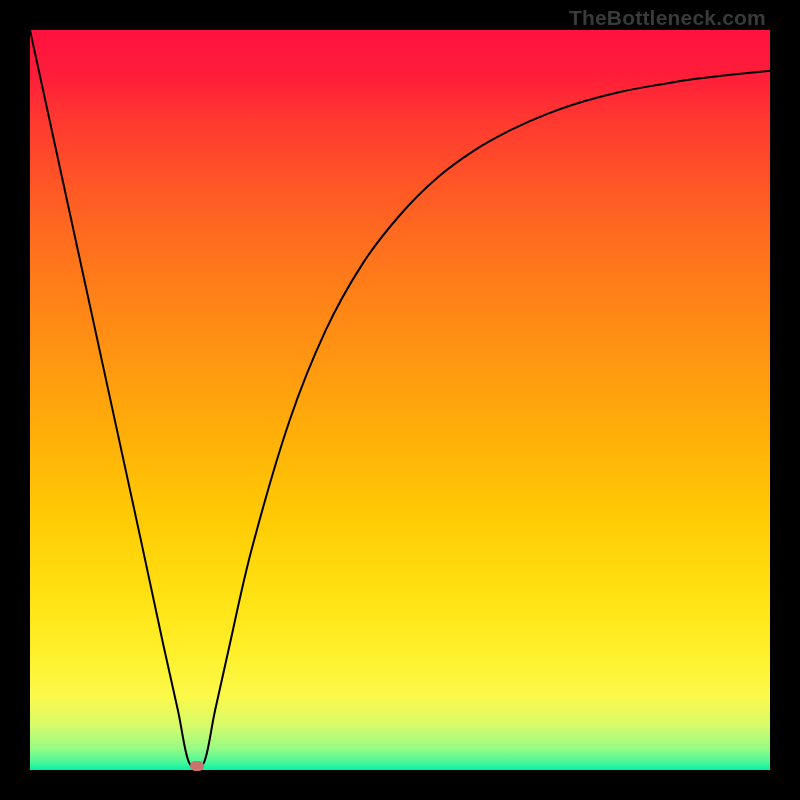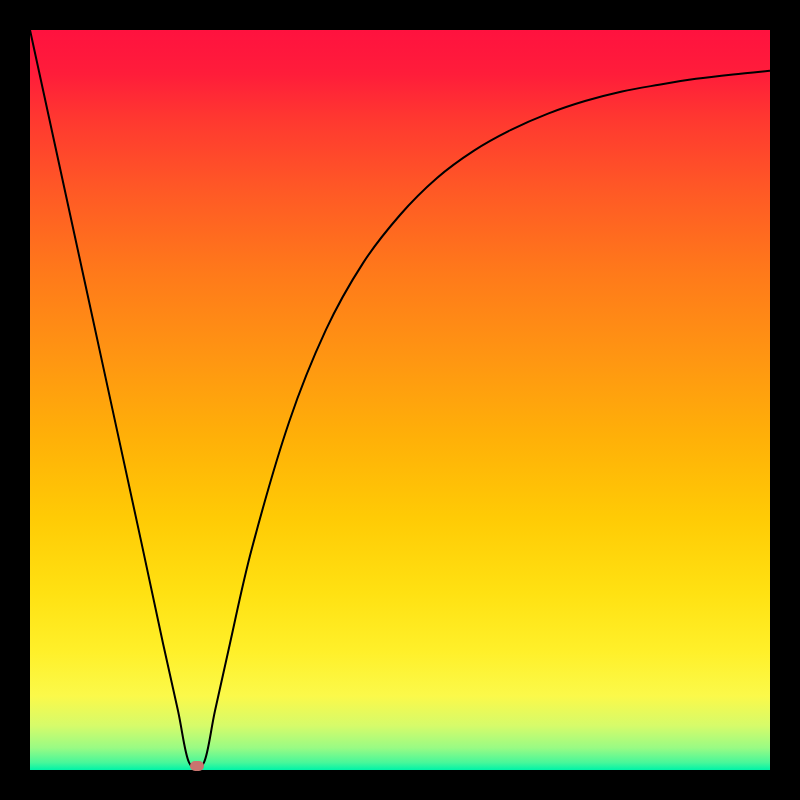--- a/index.html
+++ b/index.html
@@ -71,13 +71,14 @@
 </head>
 <body>
 
 <div class="frame">
   <div class="plot-area">
     <svg class="curve-svg" viewBox="0 0 740 740" preserveAspectRatio="none">
       <path id="curve" class="curve-path" d="M 0 0 C 6.166666666666667 28.366666666666656, 24.666666666666664 113.46666666666661, 37 170.19999999999993 C 49.333333333333336 226.93333333333325, 61.666666666666664 283.66666666666663, 74 340.4 C 86.33333333333333 397.1333333333333, 101.13333333333334 464.9666666666667, 111 510.6 C 120.86666666666666 556.2333333333333, 127.03333333333332 585.8333333333334, 133.2 614.2 C 139.36666666666665 642.5666666666667, 143.68333333333334 661.0666666666666, 148 680.8 C 152.31666666666666 700.5333333333333, 154.78333333333333 723.9666666666667, 159.1 732.6 C 163.41666666666666 741.2333333333333, 169.58333333333331 741.2333333333333, 173.89999999999998 732.6 C 178.21666666666664 723.9666666666667, 180.68333333333334 700.5333333333333, 185 680.8 C 189.31666666666666 661.0666666666666, 193.63333333333335 641.3333333333334, 199.8 614.2 C 205.96666666666667 587.0666666666667, 212.13333333333333 555, 222 518 C 231.86666666666667 481, 246.66666666666666 428.58333333333337, 259 392.20000000000005 C 271.3333333333333 355.8166666666667, 283.6666666666667 326.2166666666667, 296 299.70000000000005 C 308.3333333333333 273.1833333333334, 320.6666666666667 252.21666666666664, 333 233.09999999999997 C 345.3333333333333 213.9833333333333, 357.66666666666663 199.18333333333334, 370 185 C 382.33333333333337 170.81666666666666, 394.66666666666674 158.73000000000002, 407.00000000000006 148 C 419.33333333333337 137.26999999999998, 431.6666666666667 128.63666666666657, 444 120.61999999999989 C 456.3333333333333 112.60333333333323, 468.6666666666667 106.06666666666662, 481 99.89999999999998 C 493.3333333333333 93.73333333333333, 505.6666666666667 88.43, 518 83.62 C 530.3333333333334 78.81, 542.6666666666666 74.73999999999997, 555 71.03999999999996 C 567.3333333333334 67.33999999999996, 579.6666666666666 64.13333333333327, 592 61.41999999999996 C 604.3333333333334 58.70666666666665, 616.6666666666666 56.856666666666776, 629 54.760000000000105 C 641.3333333333334 52.66333333333343, 653.6666666666666 50.566666666666585, 666 48.83999999999992 C 678.3333333333334 47.11333333333325, 690.6666666666666 45.75666666666674, 703 44.40000000000009 C 715.3333333333334 43.04333333333344, 733.8333333333334 41.31666666666672, 740 40.700000000000045"></path>
     </svg>
     <div id="marker" class="marker" style="left: 159.5px; top: 731.3px; background: rgb(201, 116, 111);"></div>
   </div>
+  <div class="attribution">TheBottleneck.com</div>
 </div>
 
 </body></html>

